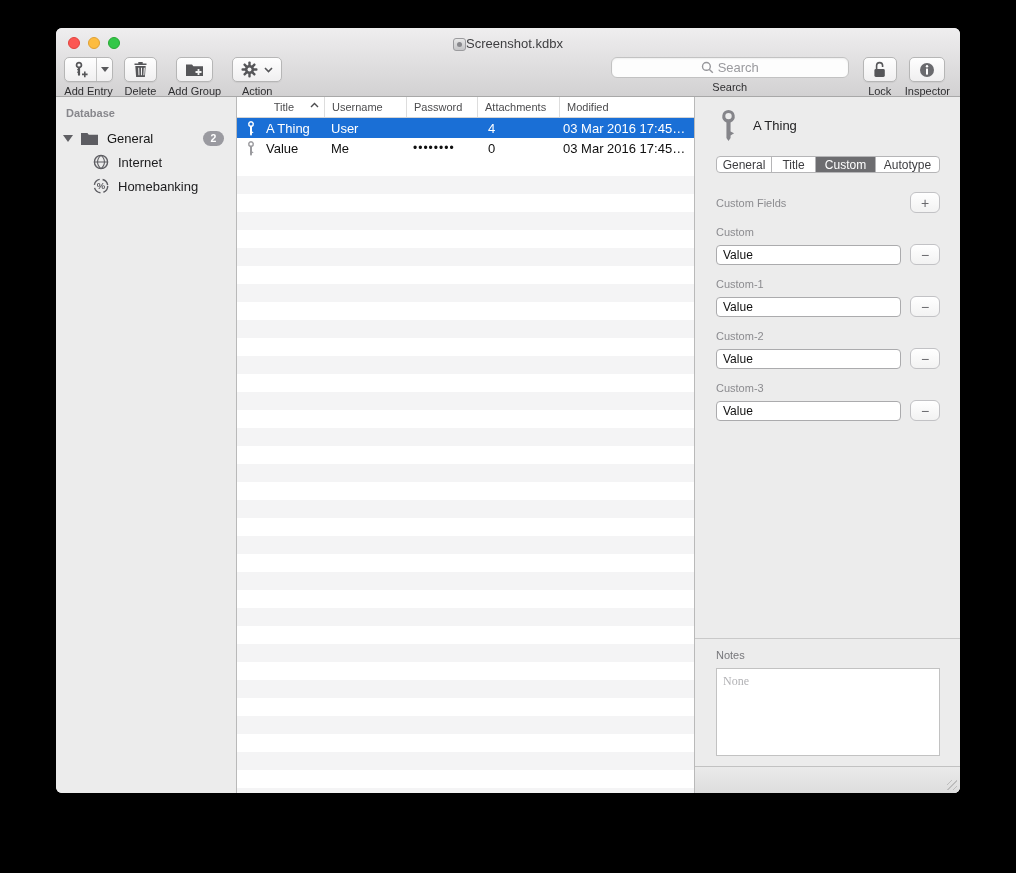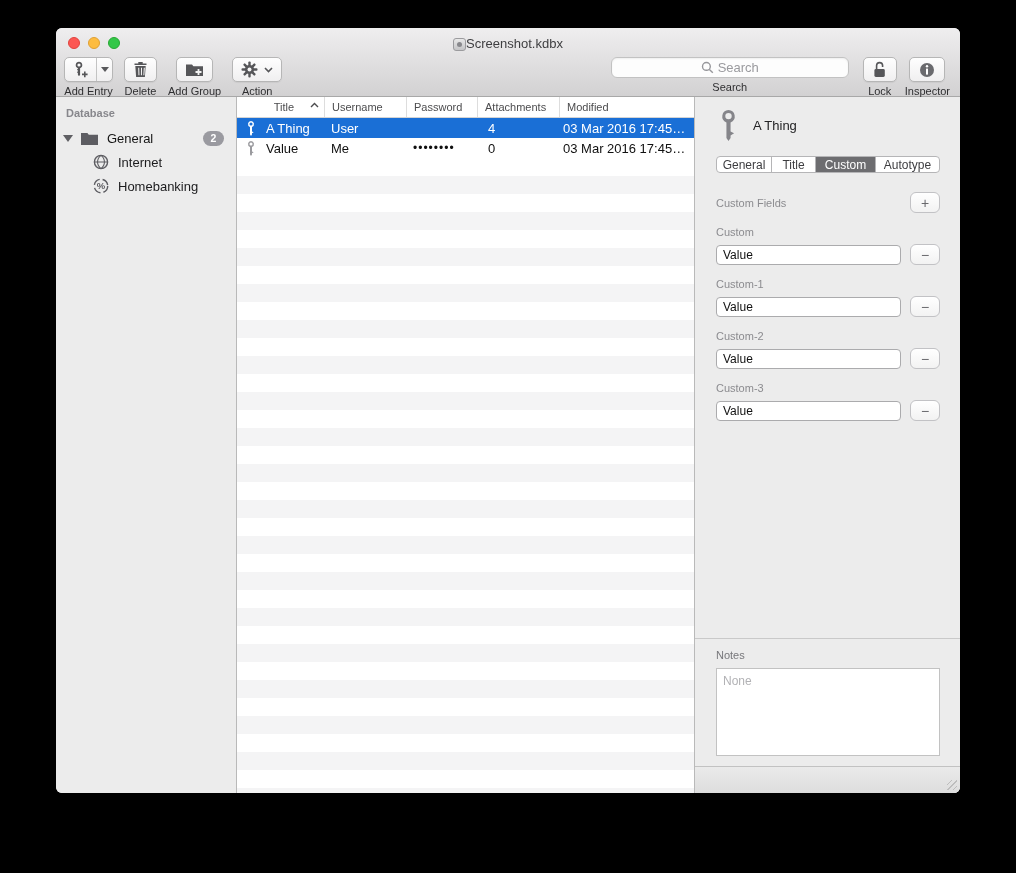--- a/index.html
+++ b/index.html
@@ -85,21 +85,21 @@
   .mini-label { font-size:11px; color:#8b8b8f; }
   .small-btn { width:30px; height:21px; flex:none; border:1px solid #c2c2c5; border-radius:6px;
     background:linear-gradient(#ffffff,#f2f2f2); display:flex; align-items:center; justify-content:center;
     color:#69696d; font-size:14px; line-height:1; }
   .field { margin-top:13px; }
   .field-row { display:flex; align-items:center; gap:9px; margin-top:6px; }
   .field-input { flex:1; min-width:0; height:20px; border:1px solid #ababad; border-radius:4px; background:#fff;
     font-family:inherit; font-size:12px; color:#101010; padding:0 6px; outline:none; }
   .notes { flex:none; border-top:1px solid #c9c9c9; padding:10px 20px 10px 21px; }
   .notes textarea { display:block; width:100%; height:88px; margin-top:7px; border:1px solid #c2c2c2; background:#fff;
-    resize:none; font-family:Liberation Sans, sans-serif; font-size:12px; color:#2c2c2c; padding:5px 6px; outline:none; }
+    resize:none; font-family:Liberation Serif, serif; font-size:12px; color:#2c2c2c; padding:5px 6px; outline:none; }
   .notes textarea::placeholder { color:#b2b2b5; }
   .insp-footer { flex:none; height:27px; border-top:1px solid #c2c2c2; background:linear-gradient(#eaeaea,#dddddd); position:relative; }
   .grip { position:absolute; right:3px; bottom:3px; width:10px; height:10px;
     background:repeating-linear-gradient(135deg, transparent 0 3px, #bdbdbd 3px 4px); }
 
   svg { display:block; }
 </style>
 </head>
 <body>
 

